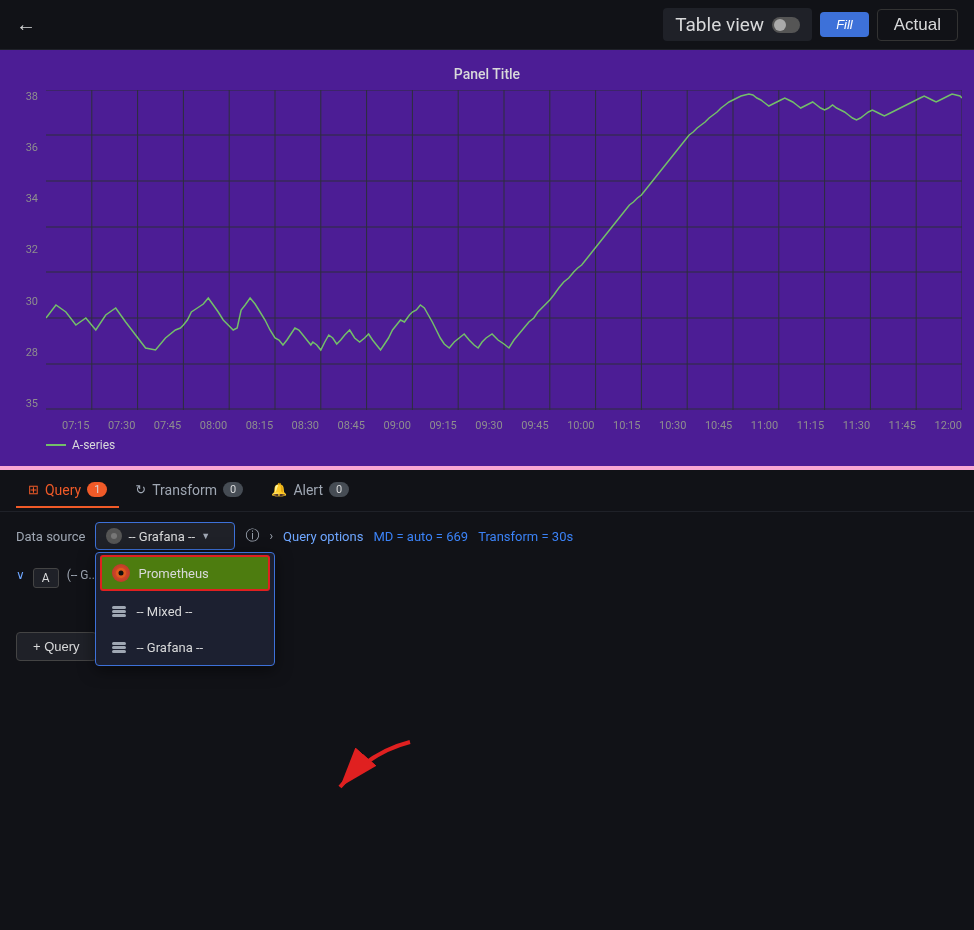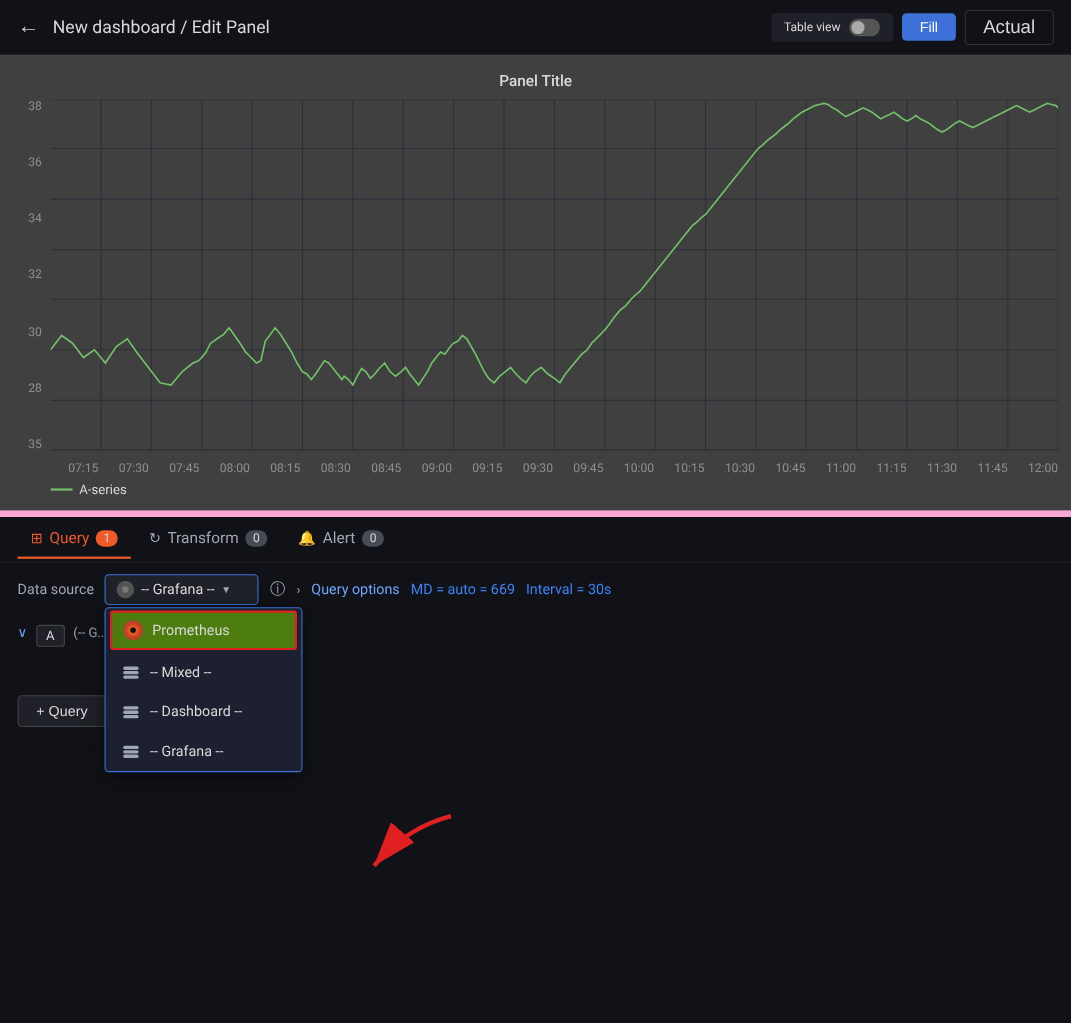--- a/index.html
+++ b/index.html
@@ -41,21 +41,21 @@
       align-items: center;
       gap: 8px;
     }
     .table-view-toggle {
       display: flex;
       align-items: center;
       gap: 8px;
       background: #1f2128;
       border-radius: 4px;
       padding: 5px 12px;
-      font-size: 11px;
+      font-size: 19px;
     }
     .toggle-dot {
       width: 28px;
       height: 16px;
       background: #555;
       border-radius: 8px;
       position: relative;
     }
     .toggle-dot::after {
       content: '';
@@ -68,38 +68,39 @@
       left: 2px;
     }
     .btn-fill {
       background: #3d71d9;
       color: #fff;
       border: none;
       border-radius: 4px;
       padding: 5px 16px;
       cursor: pointer;
       font-size: 13px;
+      font-style: italic;
     }
     .btn-actual {
       background: none;
       color: #d8d9da;
       border: 1px solid #333;
       border-radius: 4px;
       padding: 5px 16px;
       cursor: pointer;
       font-size: 17px;
     }
 
     
     .chart-container {
-      background: #404040;
+      background: #4c1d95;
       padding: 16px 12px 8px 12px;
       position: relative;
       height: 420px;
-      border-bottom: 6px solid #f9a8d4;
+      border-bottom: 4px solid #f9a8d4;
     }
     .chart-title {
       text-align: center;
       font-size: 14px;
       font-weight: 500;
       color: #d8d9da;
       margin-bottom: 8px;
     }
     .chart-inner {
       position: relative;
@@ -365,21 +366,20 @@
     .caret {
       font-size: 9px;
       color: #9fa7b3;
     }
   </style>
 </head>
 <body>
 
 <div class="header">
   <button class="back-btn">←</button>
-  <span class="header-title">New dashboard / Edit Panel</span>
   <div class="header-right">
     <div class="table-view-toggle">
       <span>Table view</span>
       <div class="toggle-dot"></div>
     </div>
     <button class="btn-fill">Fill</button>
     <button class="btn-actual">Actual</button>
   </div>
 </div>
 
@@ -715,45 +715,37 @@
 
         <div class="dropdown-item">
           <div class="db-icon">
             <span></span>
               <span></span>
               <span></span>
           </div>
           <span>-- Mixed --</span>
         </div>
 
-        <div class="dropdown-item">
-          <div class="db-icon">
-            <span></span>
-              <span></span>
-              <span></span>
-          </div>
-          <span>-- Dashboard --</span>
-        </div>
 
         <div class="dropdown-item">
           <div class="db-icon">
             <span></span>
               <span></span>
               <span></span>
           </div>
           <span>-- Grafana --</span>
         </div>
       </div>
     </div>
 
     <button class="info-btn">ⓘ</button>
     <span style="color:#9fa7b3; font-size:12px;">›</span>
     <span class="query-options-link">Query options</span>
     <span class="query-meta">MD = auto = 669</span>
-    <span class="query-meta">Interval = 30s</span>
+    <span class="query-meta">Transform = 30s</span>
   </div>
 
   
   <div class="query-row">
     <span class="query-row-expand">∨</span>
     <span class="query-label-badge">A</span>
     <span style="color:#9fa7b3; font-size:12px;">(-- G...</span>
     <div style="display:flex; flex-direction:column; margin-left:4px;">
       <span class="query-type-label">Query</span>
       <span class="query-type-label">type</span>

